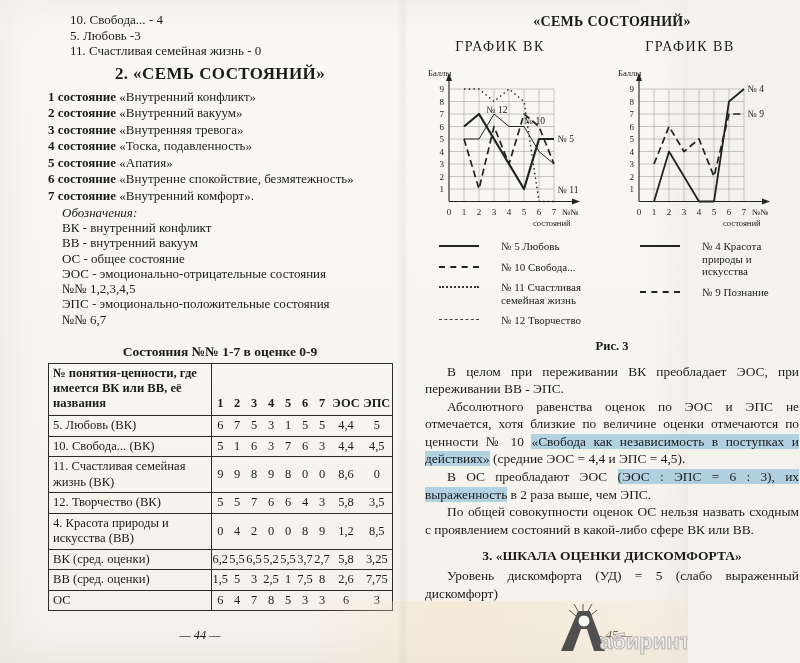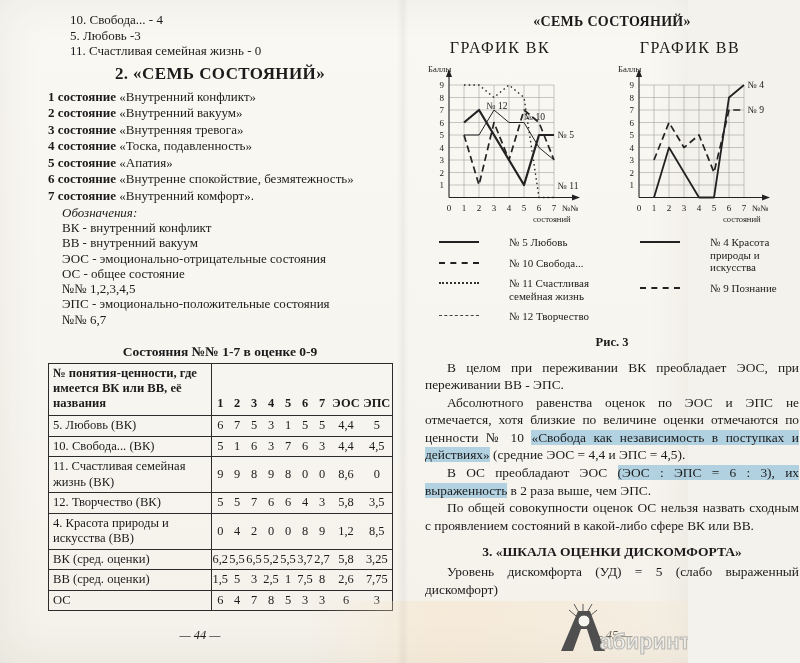--- a/index.html
+++ b/index.html
@@ -33,31 +33,31 @@
   table.values col.num{width:17px;}
   table.values col.avg{width:31px;}
   table.values tbody tr{border-top:1px solid #2b2b2b;}
   table.values td.val,table.values th.val{text-align:center;white-space:nowrap;}
   table.values td.name-col{line-height:15.5px;font-size:12.6px;}
 
   
   .rp-content{padding:14px 13px 0 13px;}
   .rp-heading{font-size:14px;font-weight:bold;text-align:center;margin:0 0 9px;letter-spacing:.3px;}
   .charts{display:flex;justify-content:space-between;}
-  .chart-title{width:150px;text-align:center;font-size:16px;letter-spacing:1.5px;margin-bottom:4px;}
+  .chart-title{width:150px;text-align:center;font-size:14px;letter-spacing:1.5px;margin-bottom:10px;}
   svg.chart text{font-family:"Liberation Serif",serif;}
   svg.chart .g{stroke:#9b9b9b;stroke-width:.55;}
   svg.chart .ax{stroke:#222;stroke-width:1.1;}
   svg.chart .axf{fill:#222;}
   svg.chart .tick{font-size:9px;fill:#1b1b1b;}
   svg.chart .axlab{font-size:8.6px;fill:#1b1b1b;}
   svg.chart .serlab{font-size:9.6px;fill:#1b1b1b;}
   .legends{display:flex;margin-top:5px;}
   .legend{width:50%;font-size:11px;line-height:12.5px;}
-  .legend-item{display:flex;gap:30px;margin-bottom:8px;}
+  .legend-item{display:flex;gap:22px;margin-bottom:8px;}
   .legend.l1{padding-left:14px;}
   .legend.l2{padding-left:42px;}
   .ls{flex:0 0 40px;height:2px;margin-top:5px;}
   .ls-solid-thick{border-top:2px solid #222;}
   .ls-solid{border-top:2px solid #222;}
   .ls-dashed{border-top:2px dashed #222;}
   .ls-dotted{border-top:2px dotted #333;}
   .ls-thin{border-top:1px dashed #444;}
   .legend-label{max-width:118px;}
   .fig-caption{text-align:center;font-weight:bold;font-size:12.5px;margin:4px 0 9px;}
@@ -95,22 +95,22 @@
           <div class="state"><b>5 состояние</b> <span>«Апатия»</span></div>
           <div class="state"><b>6 состояние</b> <span>«Внутренне спокойствие, безмятежность»</span></div>
           <div class="state"><b>7 состояние</b> <span>«Внутренний комфорт».</span></div>
         </div>
 
       <div class="notation-block">
         <div class="notation-title">Обозначения:</div>
         <div>
             <div class="notation-line">ВК - внутренний конфликт</div>
             <div class="notation-line">ВВ - внутренний вакуум</div>
+            <div class="notation-line">ОС - общее состояние</div>
             <div class="notation-line">ЭОС - эмоционально-отрицательные состояния</div>
-            <div class="notation-line">ОС - общее состояние</div>
             <div class="notation-line">№№ 1,2,3,4,5</div>
             <div class="notation-line">ЭПС - эмоционально-положительные состояния</div>
             <div class="notation-line">№№ 6,7</div>
           </div>
       </div>
 
       <div class="table-caption">Состояния №№ 1-7 в оценке 0-9</div>
 
       <table class="values">
         <colgroup>

